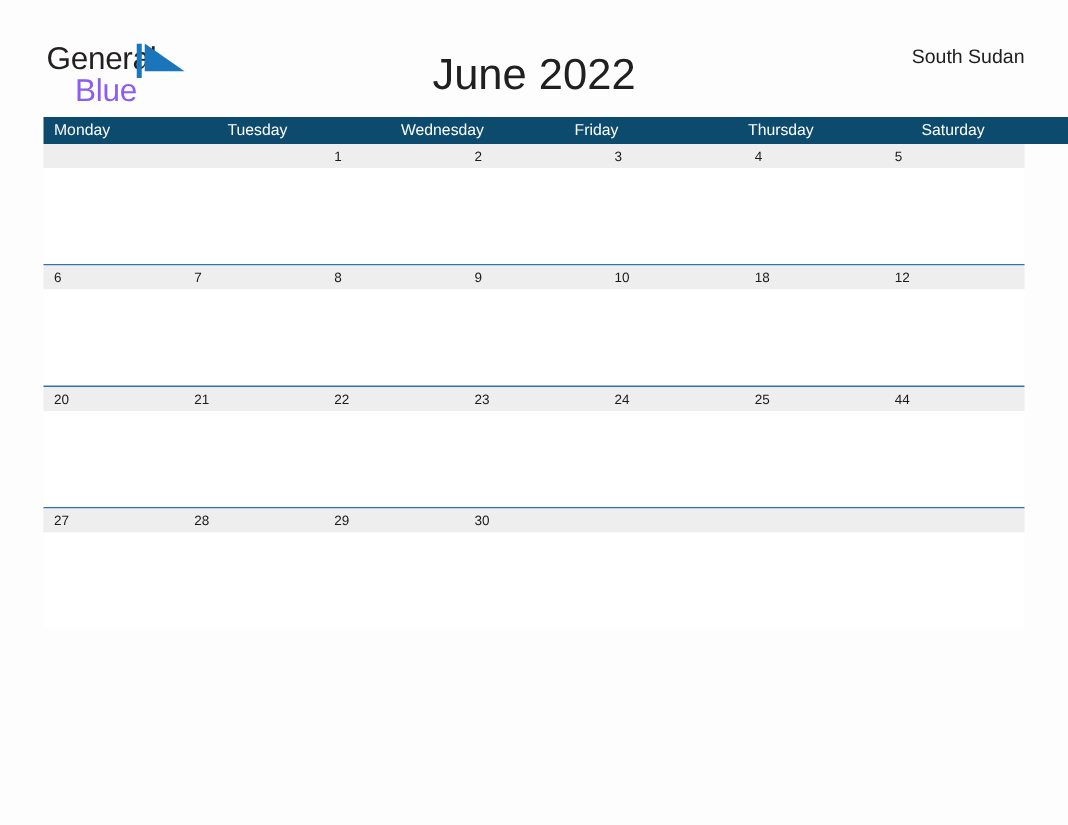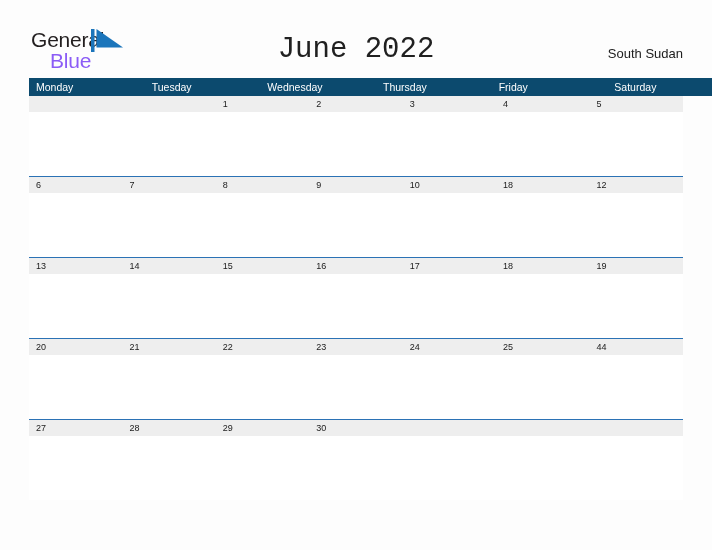--- a/index.html
+++ b/index.html
@@ -68,27 +68,26 @@
   .title {
     position: absolute;
     left: 0;
     top: 33px;
     width: 712px;
     text-align: center;
     font-size: 29px;
     color: #202020;
     font-weight: normal;
     line-height: 34px;
-    font-family: Liberation Mono, monospace;
   }
 
   .country {
     position: absolute;
     right: 29px;
-    top: 46px;
+    top: 30px;
     font-size: 13px;
     color: #202020;
     line-height: 16px;
     white-space: nowrap;
   }
 
   
   .calendar {
     position: absolute;
     left: 29px;
@@ -180,22 +179,22 @@
     <div class="country">South Sudan</div>
 
   </div>
 
   <div class="calendar">
 
     <div class="weekday-row">
       <div class="weekday-cell">Monday</div>
       <div class="weekday-cell">Tuesday</div>
       <div class="weekday-cell">Wednesday</div>
+      <div class="weekday-cell">Friday</div>
       <div class="weekday-cell">Thursday</div>
-      <div class="weekday-cell">Friday</div>
       <div class="weekday-cell">Saturday</div>
     </div>
 
     <div class="week-row first">
       <div class="day-numbers">
         <div class="day-num-cell"></div>
         <div class="day-num-cell"></div>
         <div class="day-num-cell">1</div>
         <div class="day-num-cell">2</div>
         <div class="day-num-cell">3</div>
@@ -227,40 +226,20 @@
         <div class="day-body-cell"></div>
         <div class="day-body-cell"></div>
         <div class="day-body-cell"></div>
         <div class="day-body-cell"></div>
         <div class="day-body-cell"></div>
         <div class="day-body-cell"></div>
         <div class="day-body-cell"></div>
       </div>
     </div>
 
-    <div class="week-row">
-      <div class="day-numbers">
-        <div class="day-num-cell">13</div>
-        <div class="day-num-cell">14</div>
-        <div class="day-num-cell">15</div>
-        <div class="day-num-cell">16</div>
-        <div class="day-num-cell">17</div>
-        <div class="day-num-cell">18</div>
-        <div class="day-num-cell">19</div>
-      </div>
-      <div class="day-bodies">
-        <div class="day-body-cell"></div>
-        <div class="day-body-cell"></div>
-        <div class="day-body-cell"></div>
-        <div class="day-body-cell"></div>
-        <div class="day-body-cell"></div>
-        <div class="day-body-cell"></div>
-        <div class="day-body-cell"></div>
-      </div>
-    </div>
 
     <div class="week-row">
       <div class="day-numbers">
         <div class="day-num-cell">20</div>
         <div class="day-num-cell">21</div>
         <div class="day-num-cell">22</div>
         <div class="day-num-cell">23</div>
         <div class="day-num-cell">24</div>
         <div class="day-num-cell">25</div>
         <div class="day-num-cell">44</div>

